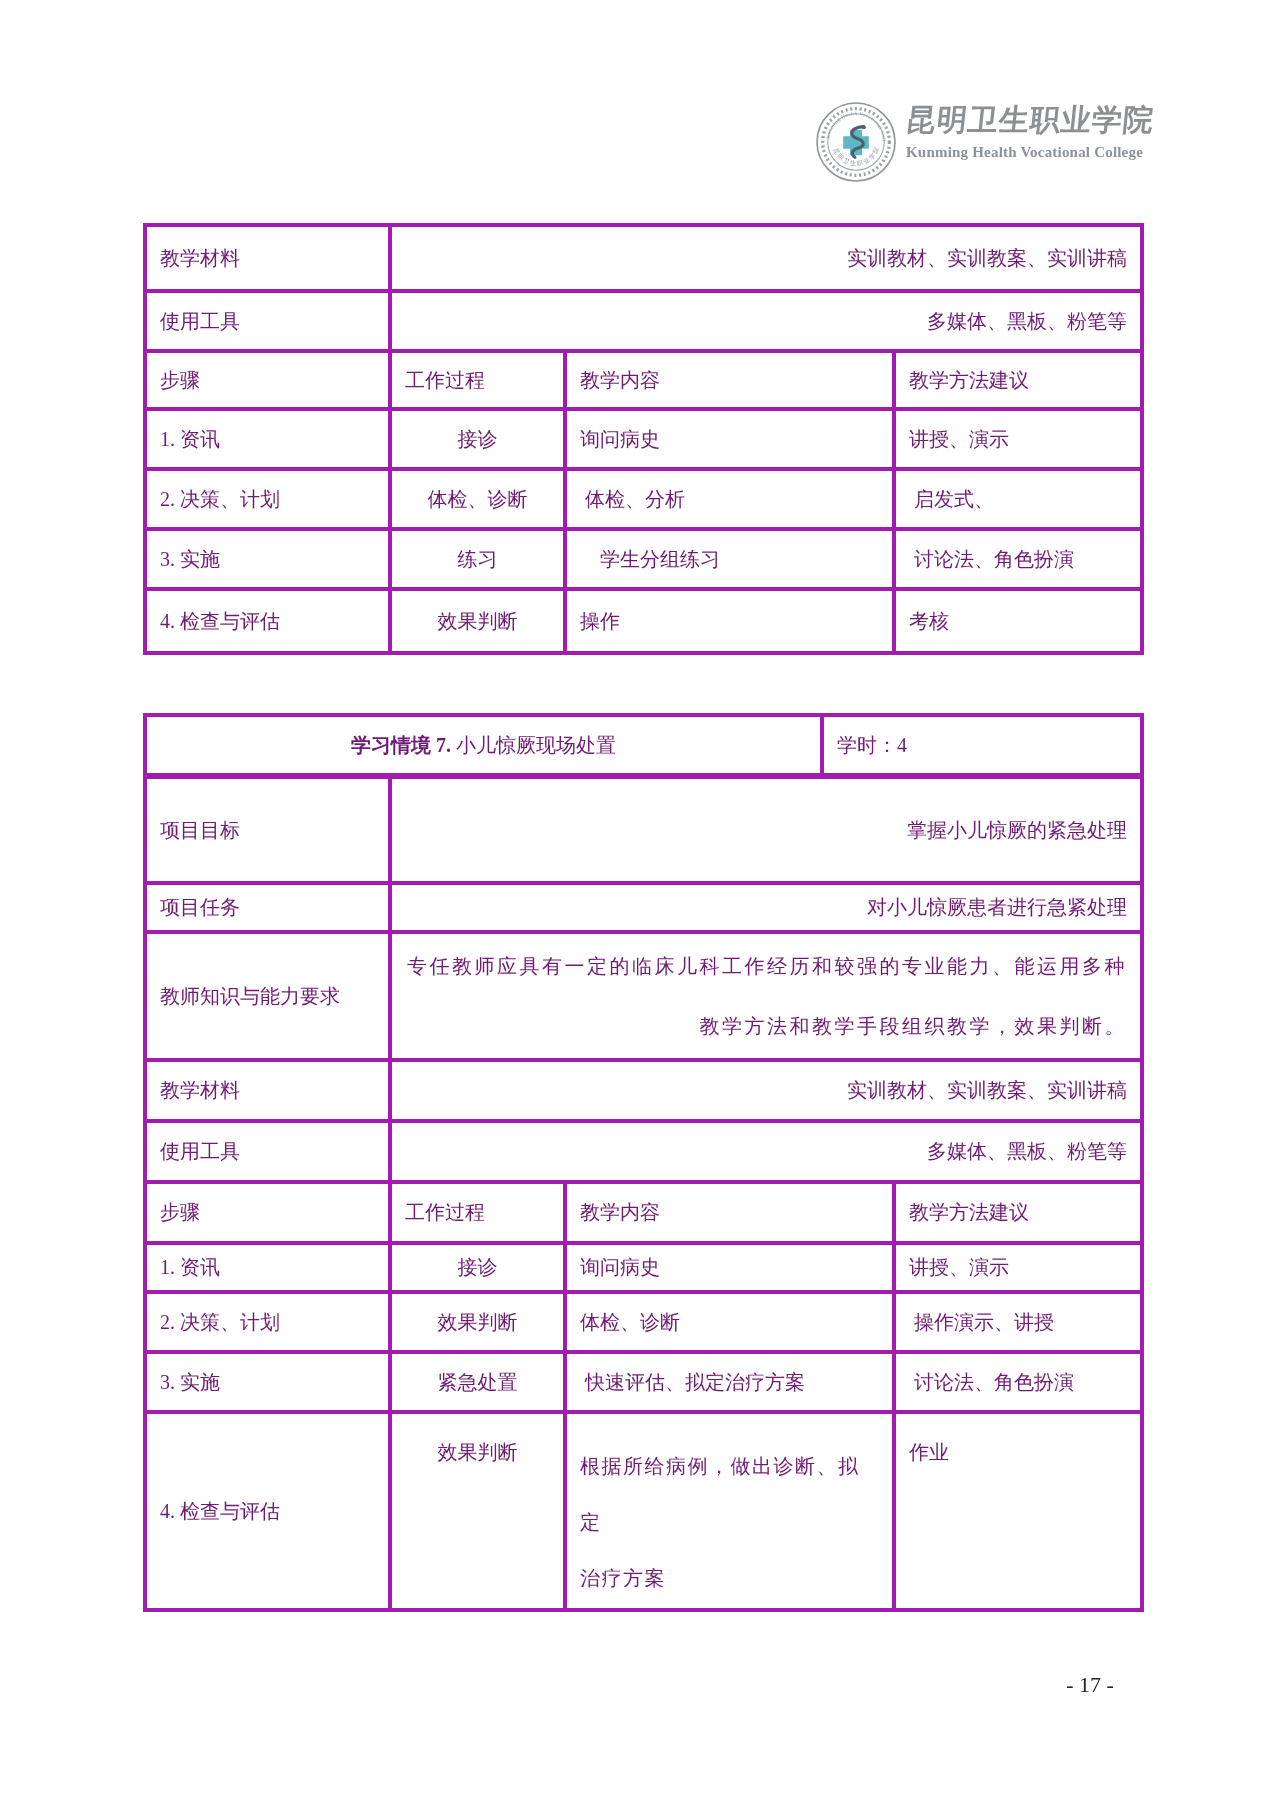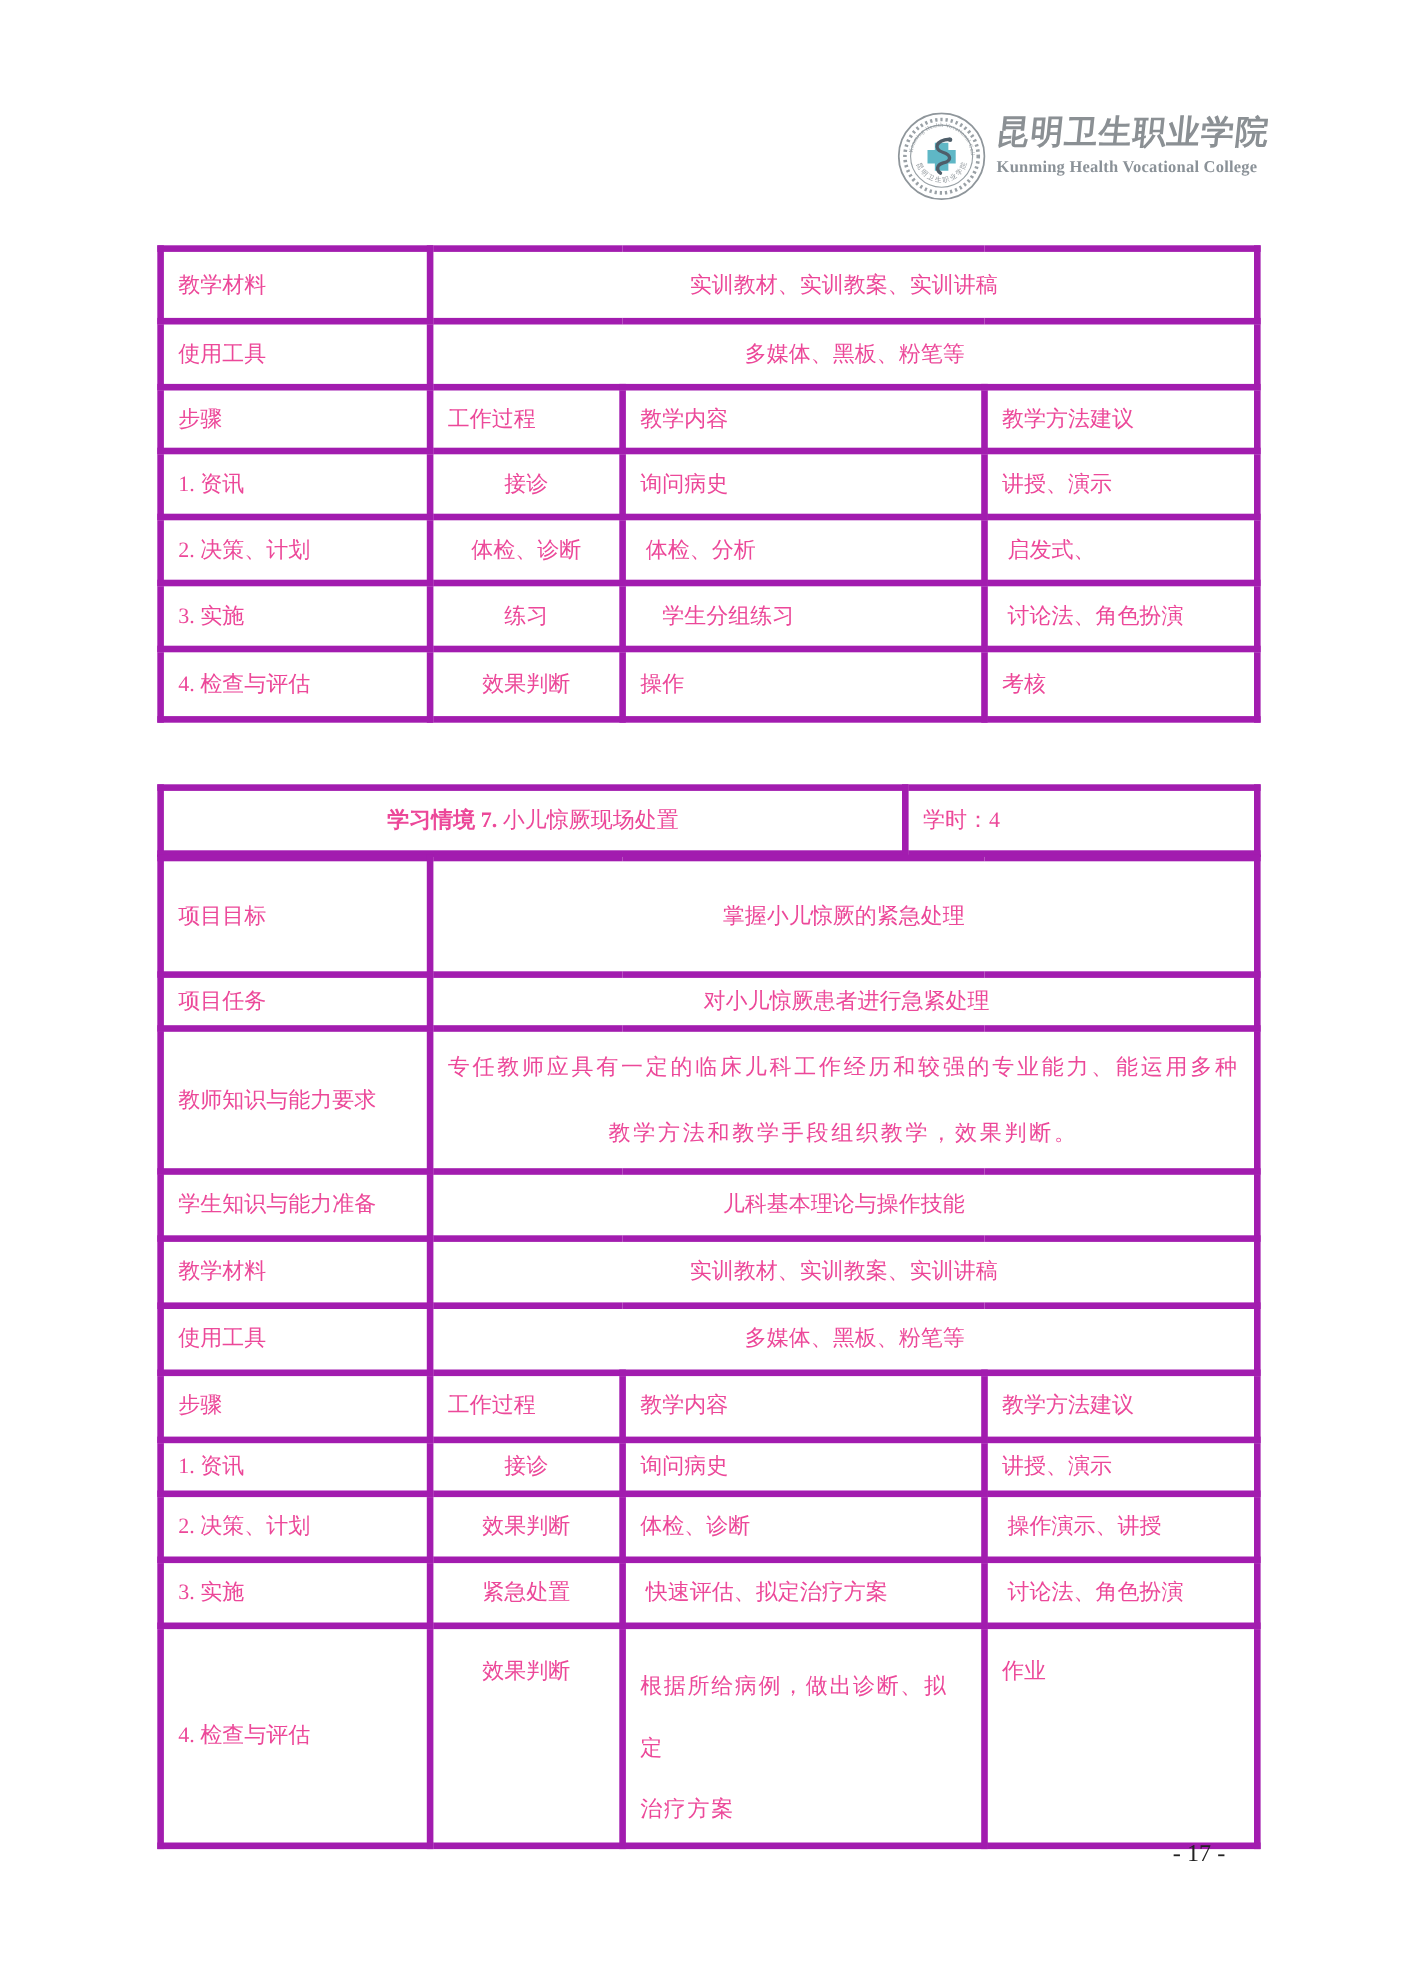--- a/index.html
+++ b/index.html
@@ -17,25 +17,25 @@
   .brand .en{
     margin-top:3px;font-size:15px;font-weight:bold;color:#8b9298;letter-spacing:0.2px;white-space:nowrap;
   }
   
   .tbl-wrap{position:absolute;left:143px;width:997px;}
   .t1{top:223px;}
   .t2{top:713px;}
   table{border-collapse:collapse;table-layout:fixed;width:997px;}
   .body-tbl{margin-top:-2px;}
   td{
-    border:6px solid #a21caf;font-size:20px;line-height:1.45;color:#ec4899;
+    border:4px solid #a21caf;font-size:20px;line-height:1.45;color:#701a75;
     padding:2px 13px;white-space:pre-wrap;vertical-align:middle;overflow:hidden;
   }
   .lab{text-align:left;}
-  .val{text-align:center;}
+  .val{text-align:right;}
   .c2{text-align:center;}
   .c3,.c4{text-align:left;}
   .teacher-cell{line-height:3.0;letter-spacing:2.5px;}
   .wrap2{line-height:2.8;letter-spacing:1.5px;}
   .vtop{vertical-align:top;padding-top:24px;}
   .hdr-title{text-align:center;}
   .hdr-hours{text-align:left;}
   .b{font-weight:bold;}
   
   .h58{height:58px}.h60{height:60px}.h61{height:61px}.h62{height:49px}
@@ -156,24 +156,20 @@
       <tr class="h62">
         <td class="lab">项目任务</td>
         <td class="val" colspan="3"> 对小儿惊厥患者进行急紧处理</td>
       </tr>
       <tr class="h120">
         <td class="lab">教师知识与能力要求</td>
         <td class="val teacher-cell" colspan="3">专任教师应具有一定的临床儿科工作经历和较强的专业能力、能运用多种
 教学方法和教学手段组织教学，效果判断。</td>
       </tr>
       <tr class="h61">
-        <td class="lab">学生知识与能力准备</td>
-        <td class="val" colspan="3">儿科基本理论与操作技能</td>
-      </tr>
-      <tr class="h61">
         <td class="lab">教学材料</td>
         <td class="val" colspan="3">实训教材、实训教案、实训讲稿</td>
       </tr>
       <tr class="h61">
         <td class="lab">使用工具</td>
         <td class="val" colspan="3">　多媒体、黑板、粉笔等</td>
       </tr>
       <tr class="h61">
         <td class="lab">步骤</td>
         <td class="c3">工作过程</td>

